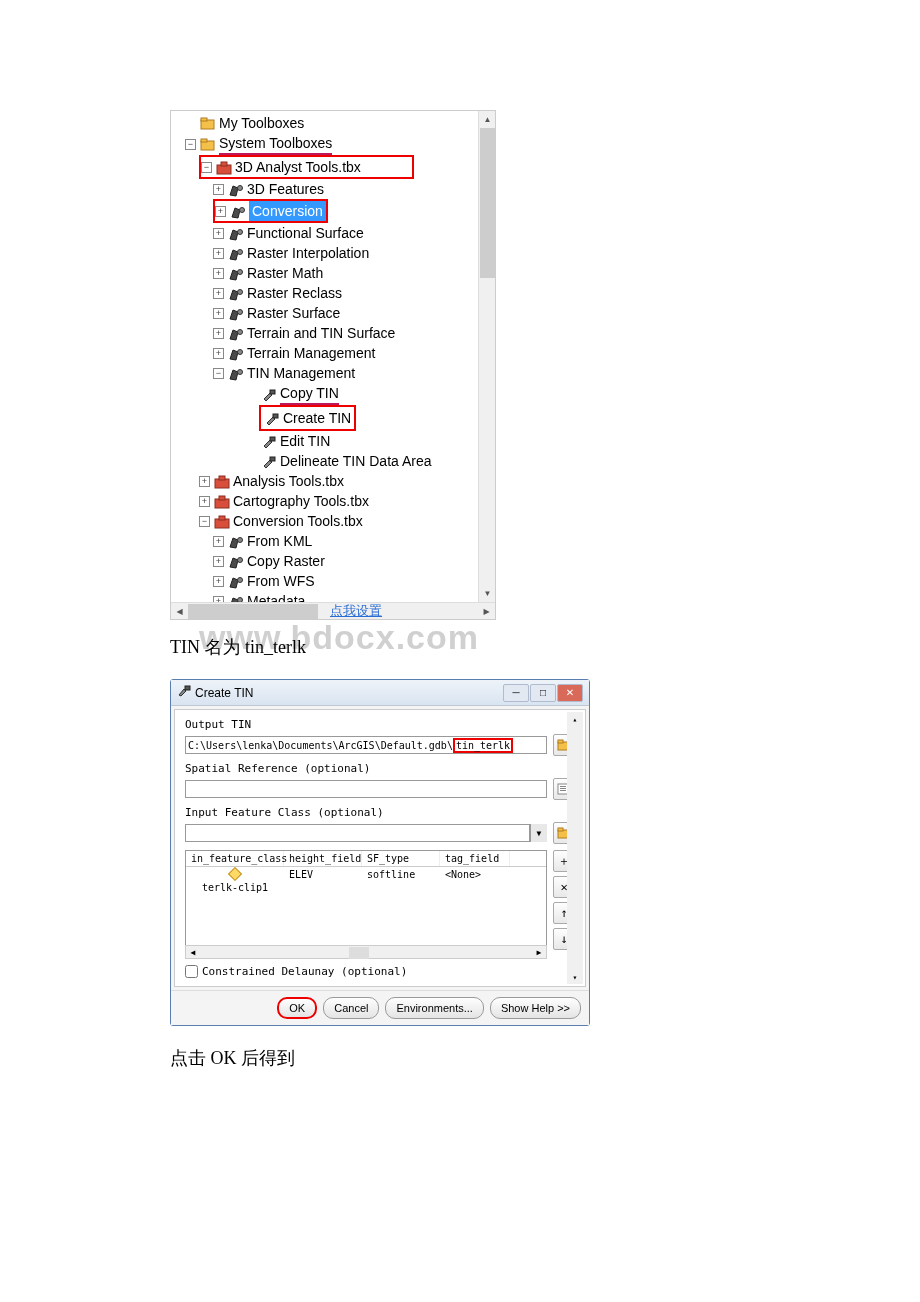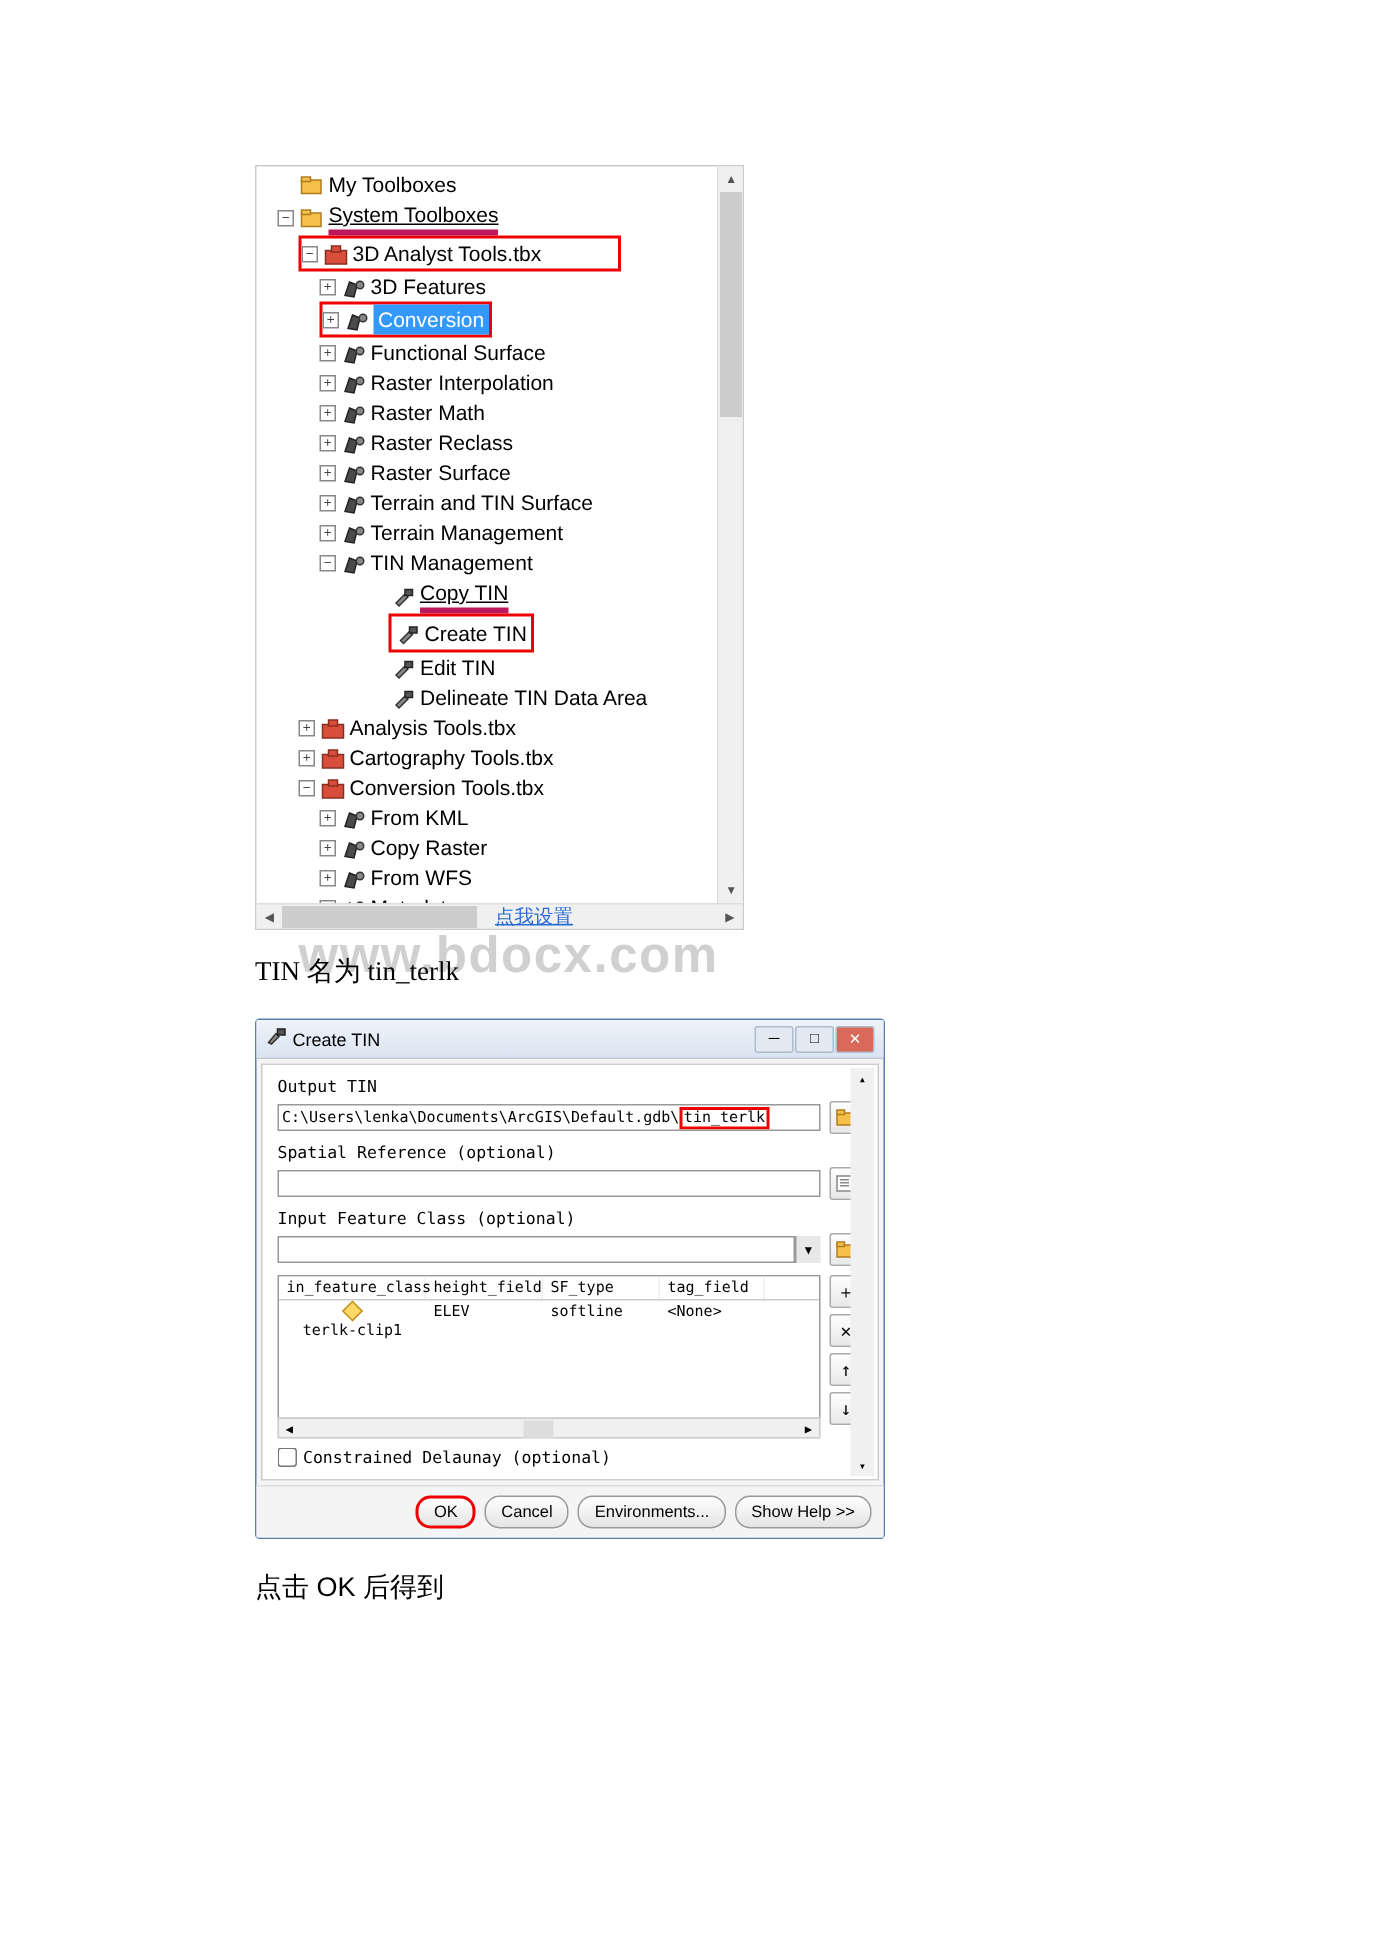--- a/index.html
+++ b/index.html
@@ -71,21 +71,21 @@
       left: 199px; top: 618px;
       font-size: 34px;
       font-weight: bold;
       color: #d0d0d0;
       letter-spacing: 1px;
       font-family: Arial, sans-serif;
       z-index: -1;
     }
     
     .text-line-1 { margin-left: 170px; margin-top: 15px; font-size: 18px; font-family: "SimSun", serif; }
-    .text-line-2 { margin-left: 170px; margin-top: 20px; font-size: 18px; font-family: Liberation Sans, sans-serif; }
+    .text-line-2 { margin-left: 170px; margin-top: 20px; font-size: 18px; font-family: Liberation Serif, serif; }
     
     .dialog {
       width: 420px;
       margin-left: 170px;
       margin-top: 20px;
       border: 1px solid #5a7db0;
       background: #f4f4f4;
       border-radius: 3px;
     }
     .dialog-titlebar {
@@ -137,21 +137,21 @@
     
     .chk-row { display: flex; align-items: center; margin-top: 6px; font-size: 11px; }
     .chk-row input { margin-right: 4px; }
     
     .vscroll2 { position: absolute; right: 2px; top: 2px; bottom: 2px; width: 16px; background: #f0f0f0; }
     .vscroll2 .vbtn { width: 16px; height: 14px; display: flex; align-items: center; justify-content: center; font-size: 8px; }
     
     .dialog-footer { display: flex; justify-content: flex-end; gap: 6px; padding: 6px 8px; border-top: 1px solid #ddd; background: #f4f4f4; }
     .dlg-btn { height: 22px; padding: 0 10px; font-size: 11px; border: 1px solid #999; background: linear-gradient(#fefefe,#e4e4e4); border-radius: 10px; }
     .red-box { border: 2px solid #e00; }
-    .red-underline { border-bottom: 4px solid #be185d; text-decoration: underline; }
+    .red-underline { border-bottom: 2px solid #be185d; }
   </style>
 </head>
 <body>
 
 <div class="tree-panel">
   <div class="tree-content">
 
     <div class="tree-item indent-1">
       <span style="width:15px"></span>
       <span class="folder-icon">

